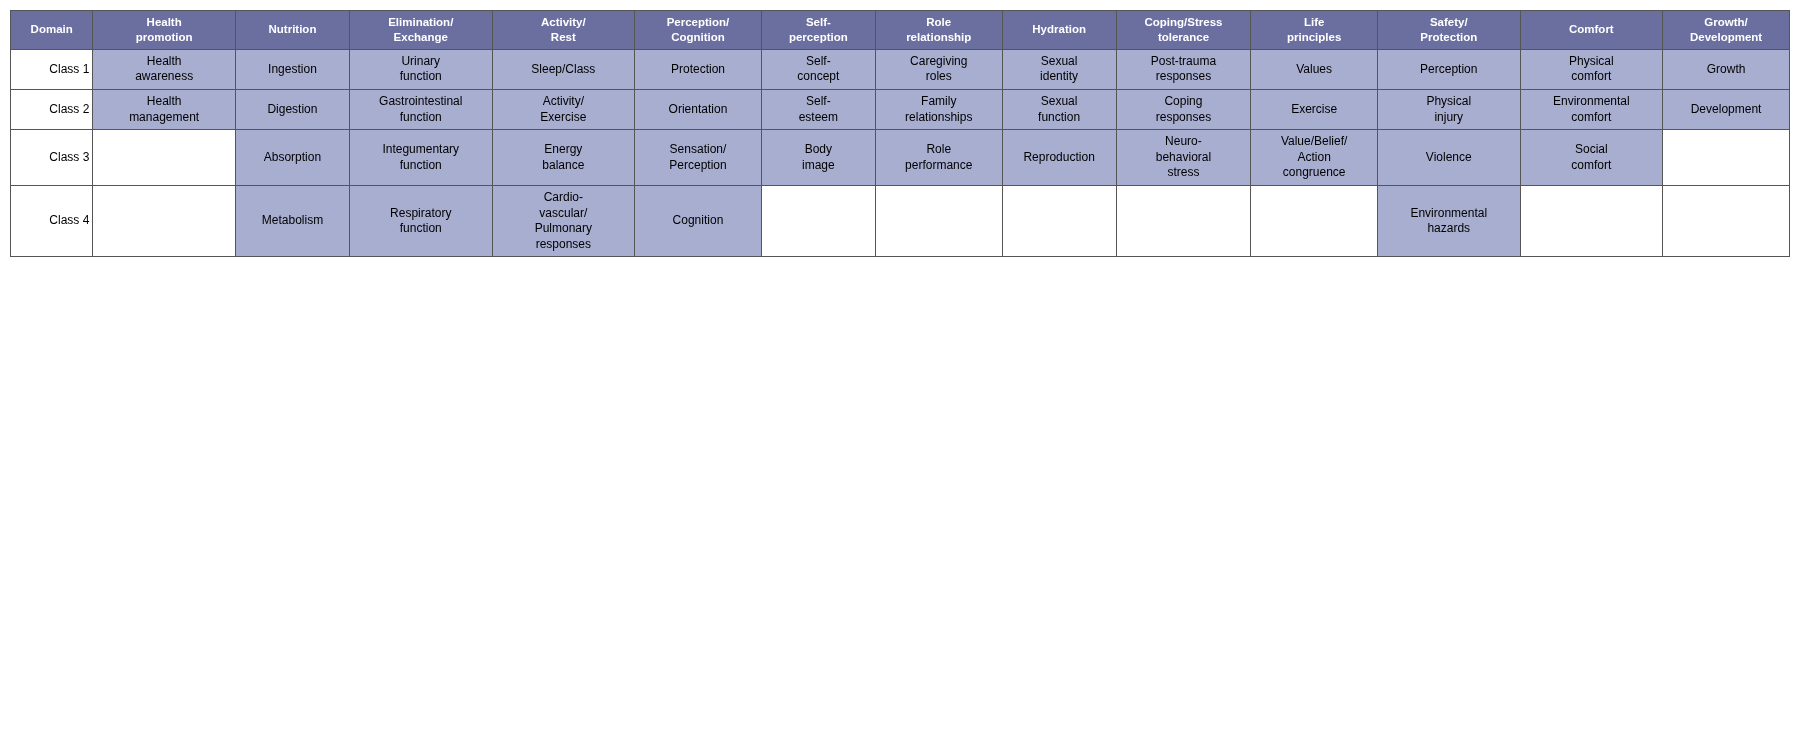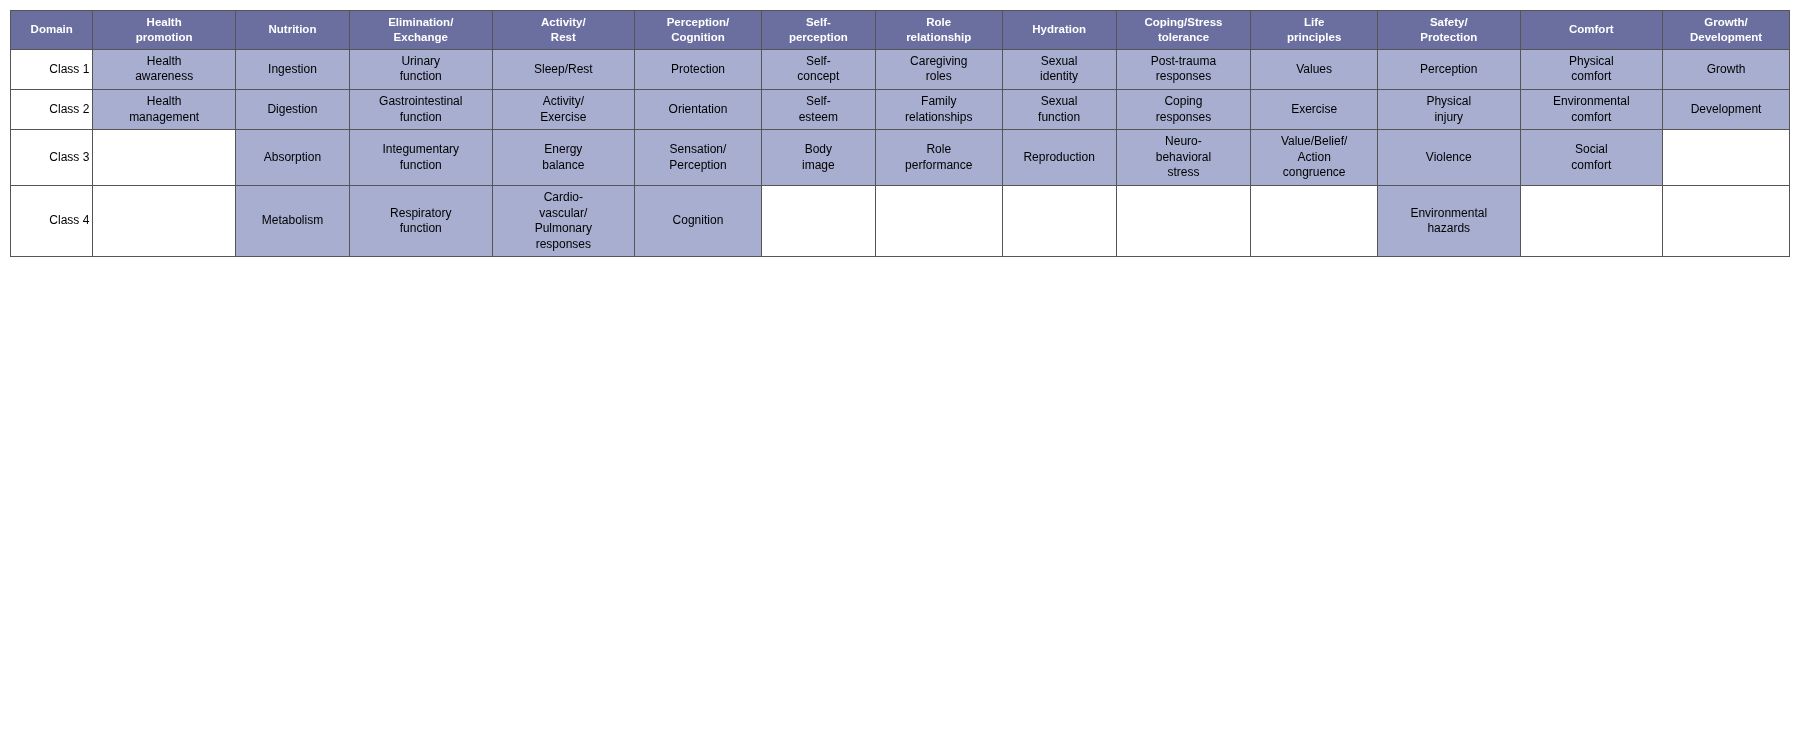--- a/index.html
+++ b/index.html
@@ -93,21 +93,21 @@
       <th>Comfort</th>
       <th>Growth/<br>Development</th>
     </tr>
   </thead>
   <tbody id="table-body">
   <tr>
         <td class="row-label">Class 1</td>
         <td class="cell-blue">Health<br>awareness</td>
         <td class="cell-blue">Ingestion</td>
         <td class="cell-blue">Urinary<br>function</td>
-        <td class="cell-blue">Sleep/Rest</td>
+        <td class="cell-blue">Sleep/Class</td>
         <td class="cell-blue">Protection</td>
         <td class="cell-blue">Self-<br>concept</td>
         <td class="cell-blue">Caregiving<br>roles</td>
         <td class="cell-blue">Sexual<br>identity</td>
         <td class="cell-blue">Post-trauma<br>responses</td>
         <td class="cell-blue">Values</td>
         <td class="cell-blue">Perception</td>
         <td class="cell-blue">Physical<br>comfort</td>
         <td class="cell-blue">Growth</td>
       </tr>

